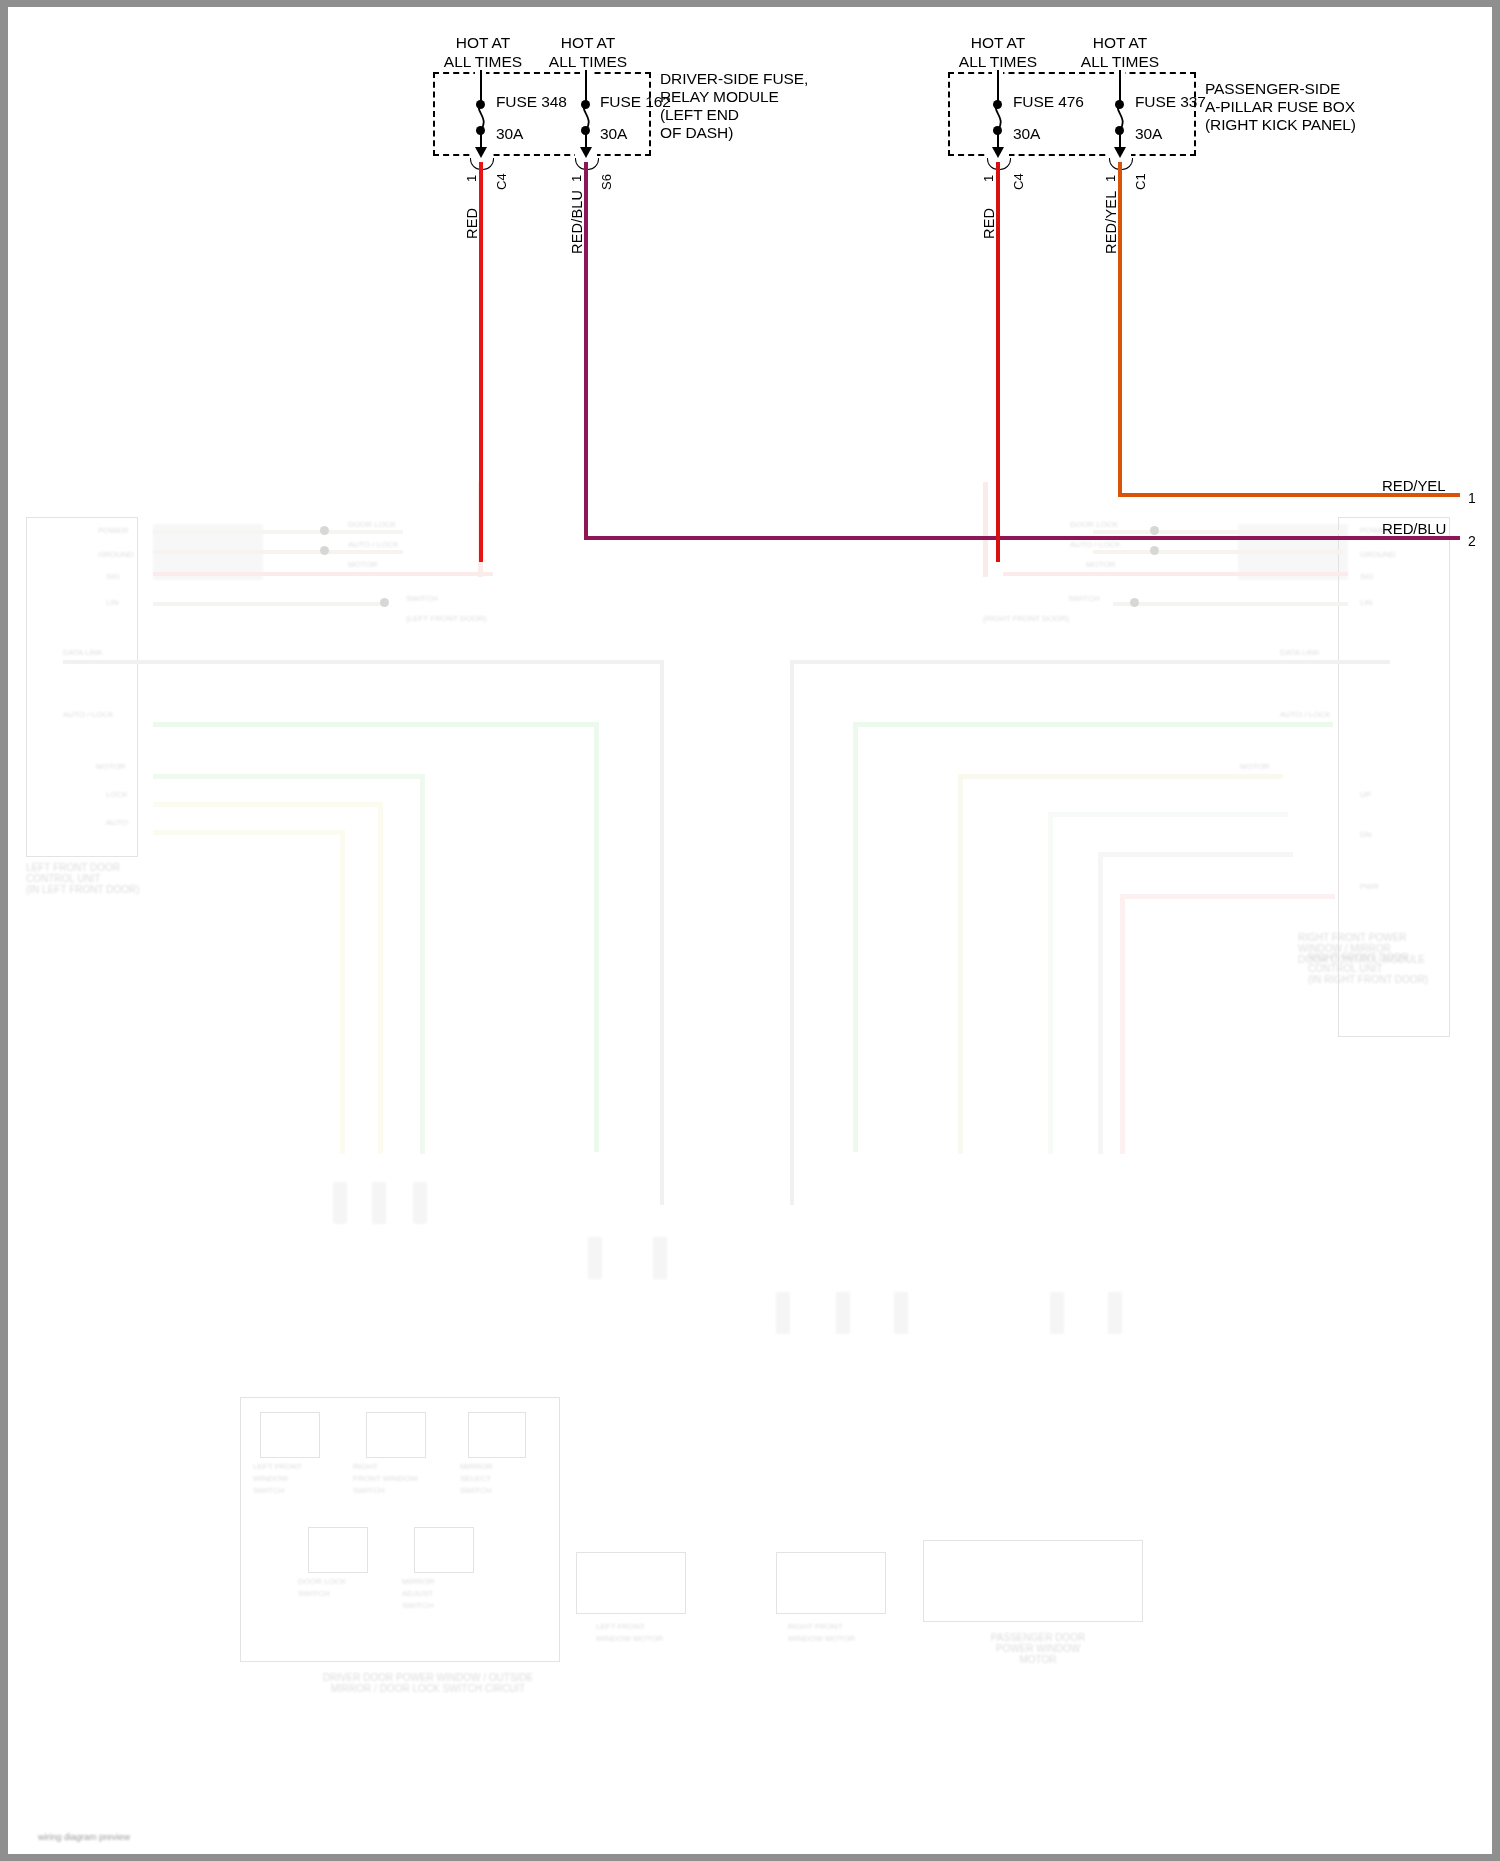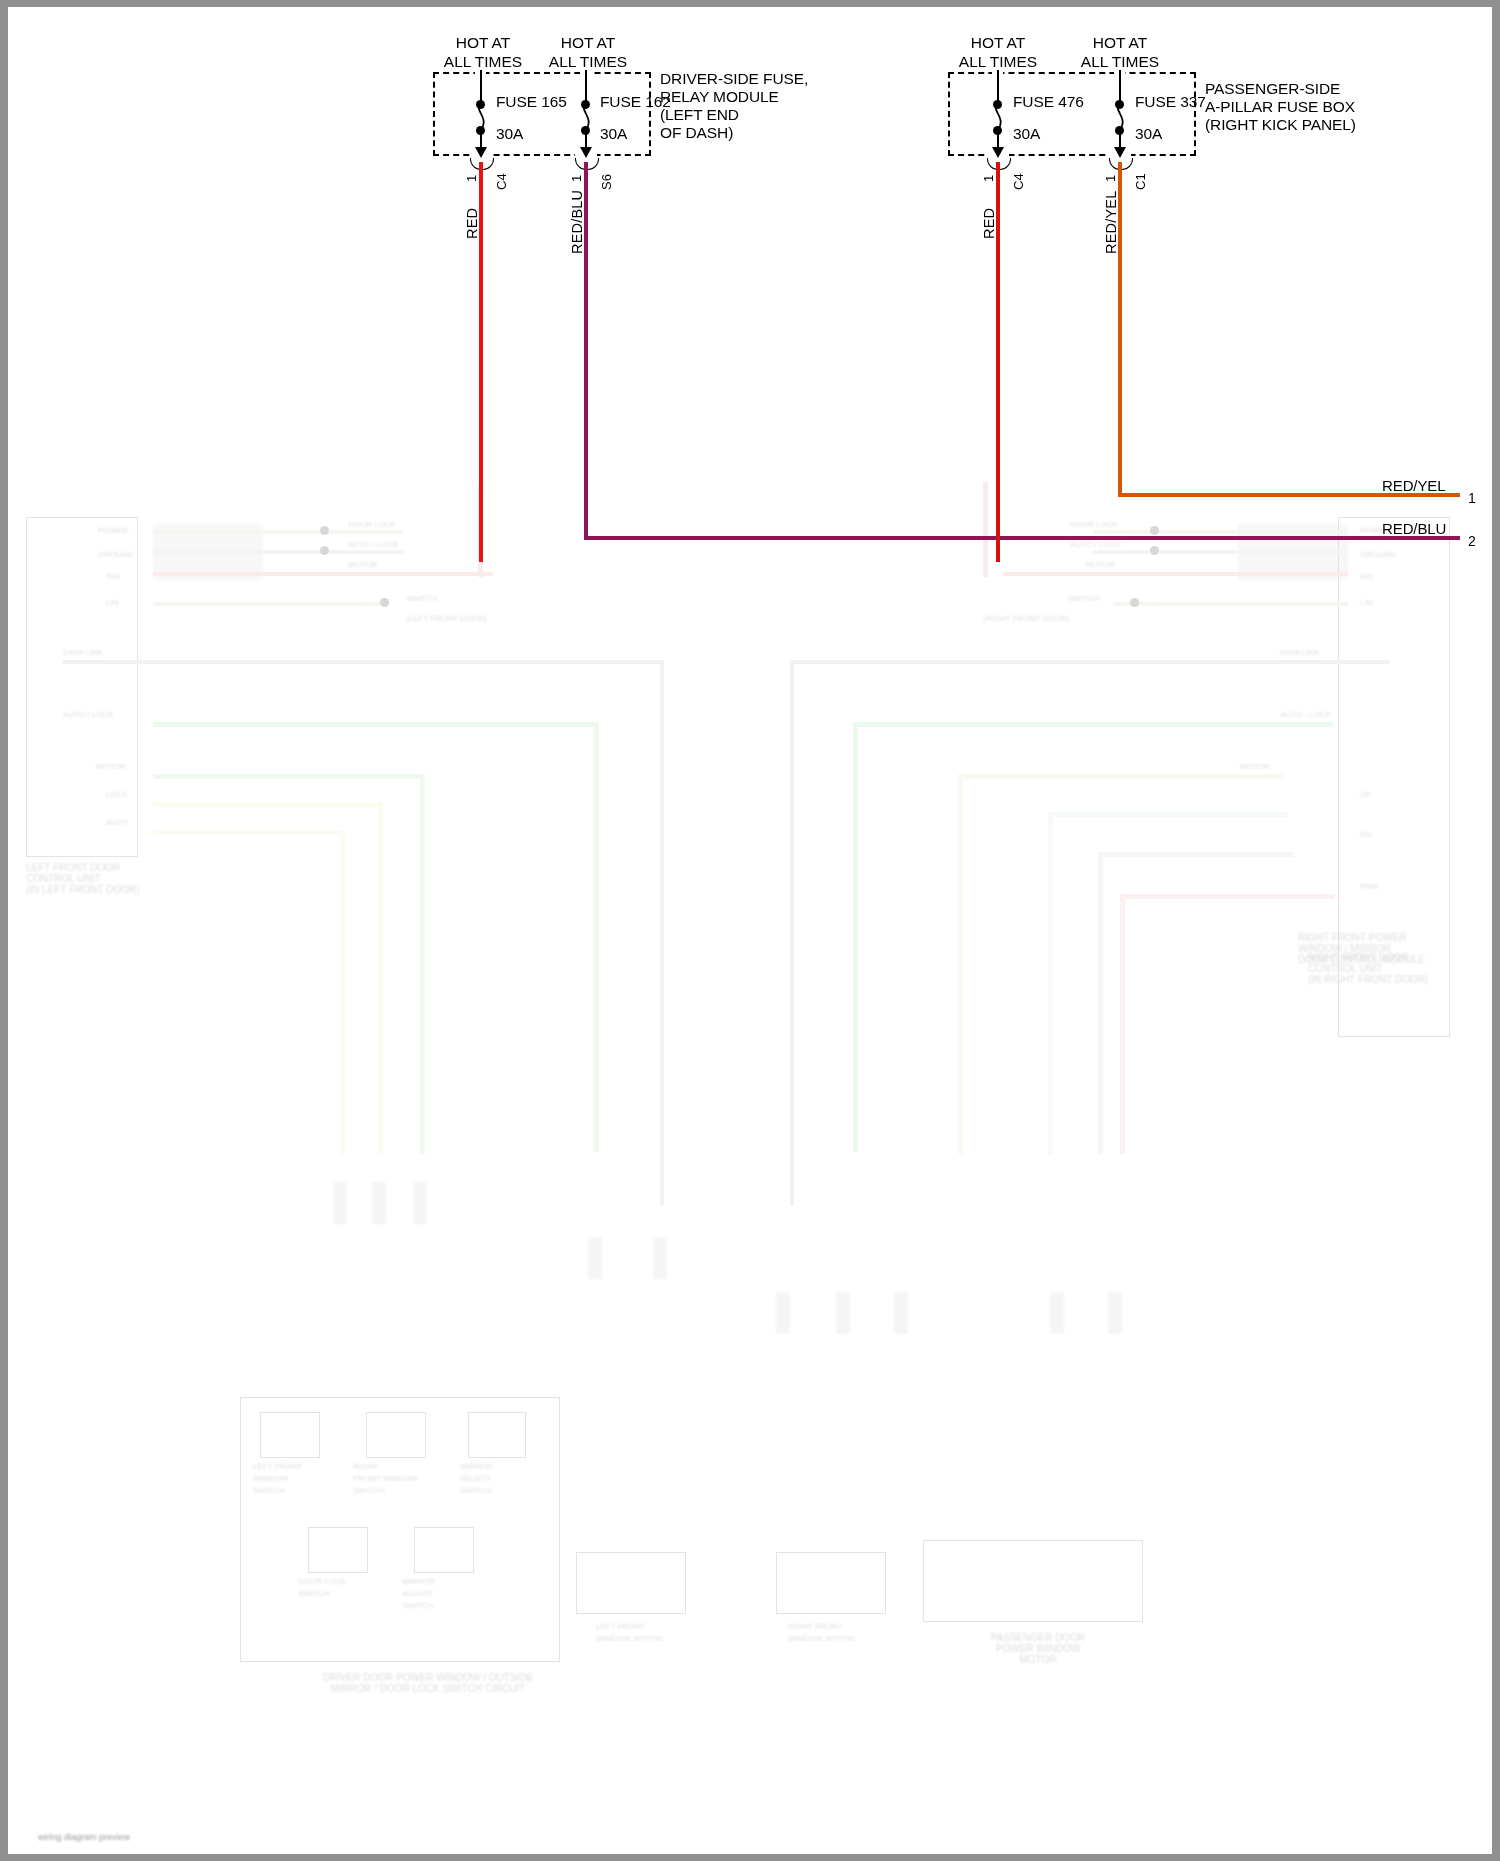--- a/index.html
+++ b/index.html
@@ -336,21 +336,21 @@
 OF DASH)</div>
 
     <div class="vline" style="left:472px; top:63px; height:34px;"></div>
     <div class="dot" style="left:468px; top:93px;"></div>
     <svg class="fuse-squiggle" style="left:462px; top:97px;" width="24" height="26" viewBox="0 0 24 26">
       <path d="M11 0 C 3 6, 20 13, 11 26" stroke="#000" stroke-width="1.8" fill="none"></path>
     </svg>
     <div class="dot" style="left:468px; top:119px;"></div>
     <div class="vline" style="left:472px; top:124px; height:22px;"></div>
     <div class="arrowhead" style="left:467px; top:140px;"></div>
-    <div class="txt" style="left:488px; top:86px;">FUSE 165</div>
+    <div class="txt" style="left:488px; top:86px;">FUSE 348</div>
     <div class="txt" style="left:488px; top:118px;">30A</div>
     <div class="cup" style="left:462px; top:151px;"></div>
     <div class="rot" style="left:456px; top:175px;">1</div>
     <div class="rot" style="left:486px; top:183px;">C4</div>
     <div class="rot-wire" style="left:456px; top:232px;">RED</div>
 
     <div class="vline" style="left:577px; top:63px; height:34px;"></div>
     <div class="dot" style="left:573px; top:93px;"></div>
     <svg class="fuse-squiggle" style="left:567px; top:97px;" width="24" height="26" viewBox="0 0 24 26">
       <path d="M11 0 C 3 6, 20 13, 11 26" stroke="#000" stroke-width="1.8" fill="none"></path>

